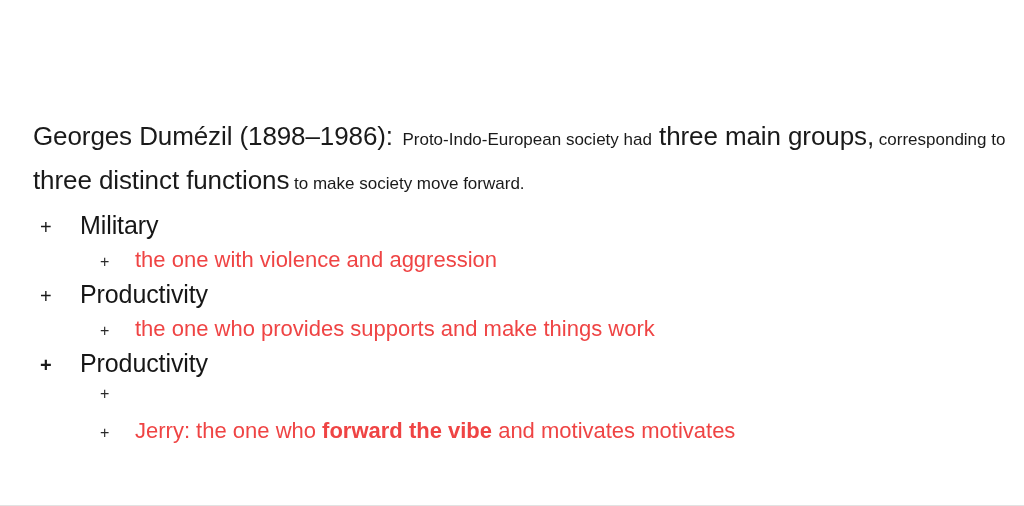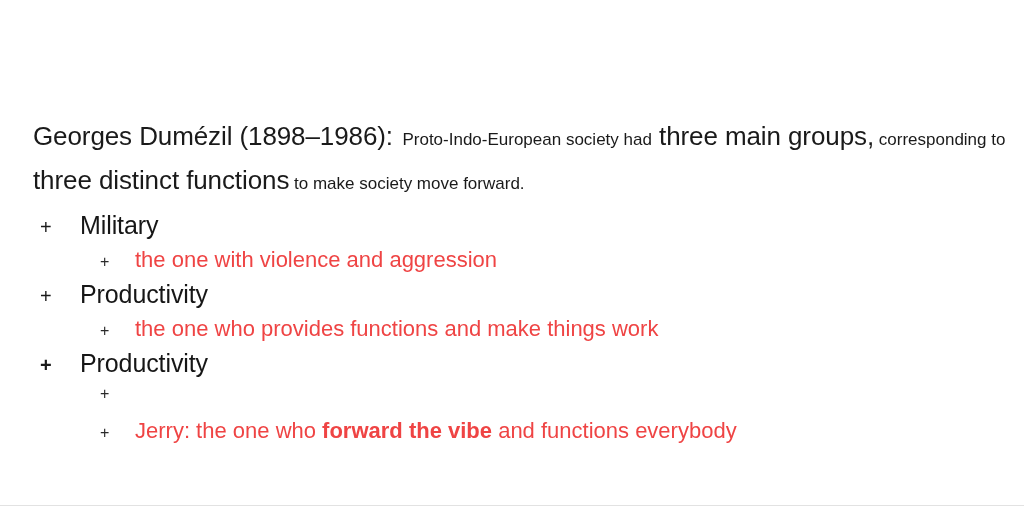--- a/index.html
+++ b/index.html
@@ -138,29 +138,29 @@
       <span class="marker">+</span>
       <span class="label">the one with violence and aggression</span>
     </div>
 
     <div class="row lvl1">
       <span class="marker">+</span>
       <span class="label">Productivity</span>
     </div>
     <div class="row lvl2">
       <span class="marker">+</span>
-      <span class="label">the one who provides functions and make things work</span>
+      <span class="label">the one who provides supports and make things work</span>
     </div>
 
     <div class="row lvl1">
       <span class="marker bold">+</span>
       <span class="label">Productivity</span>
     </div>
     <div class="row lvl2">
       <span class="marker">+</span>
     </div>
     <div class="row lvl2">
       <span class="marker">+</span>
-      <span class="label"><span>Jerry: the one who </span><b>forward the vibe</b><span> and functions everybody</span></span>
+      <span class="label"><span>Jerry: the one who </span><b>forward the vibe</b><span> and motivates motivates</span></span>
     </div>
 
   </div>
 </div>
 
 </body></html>

